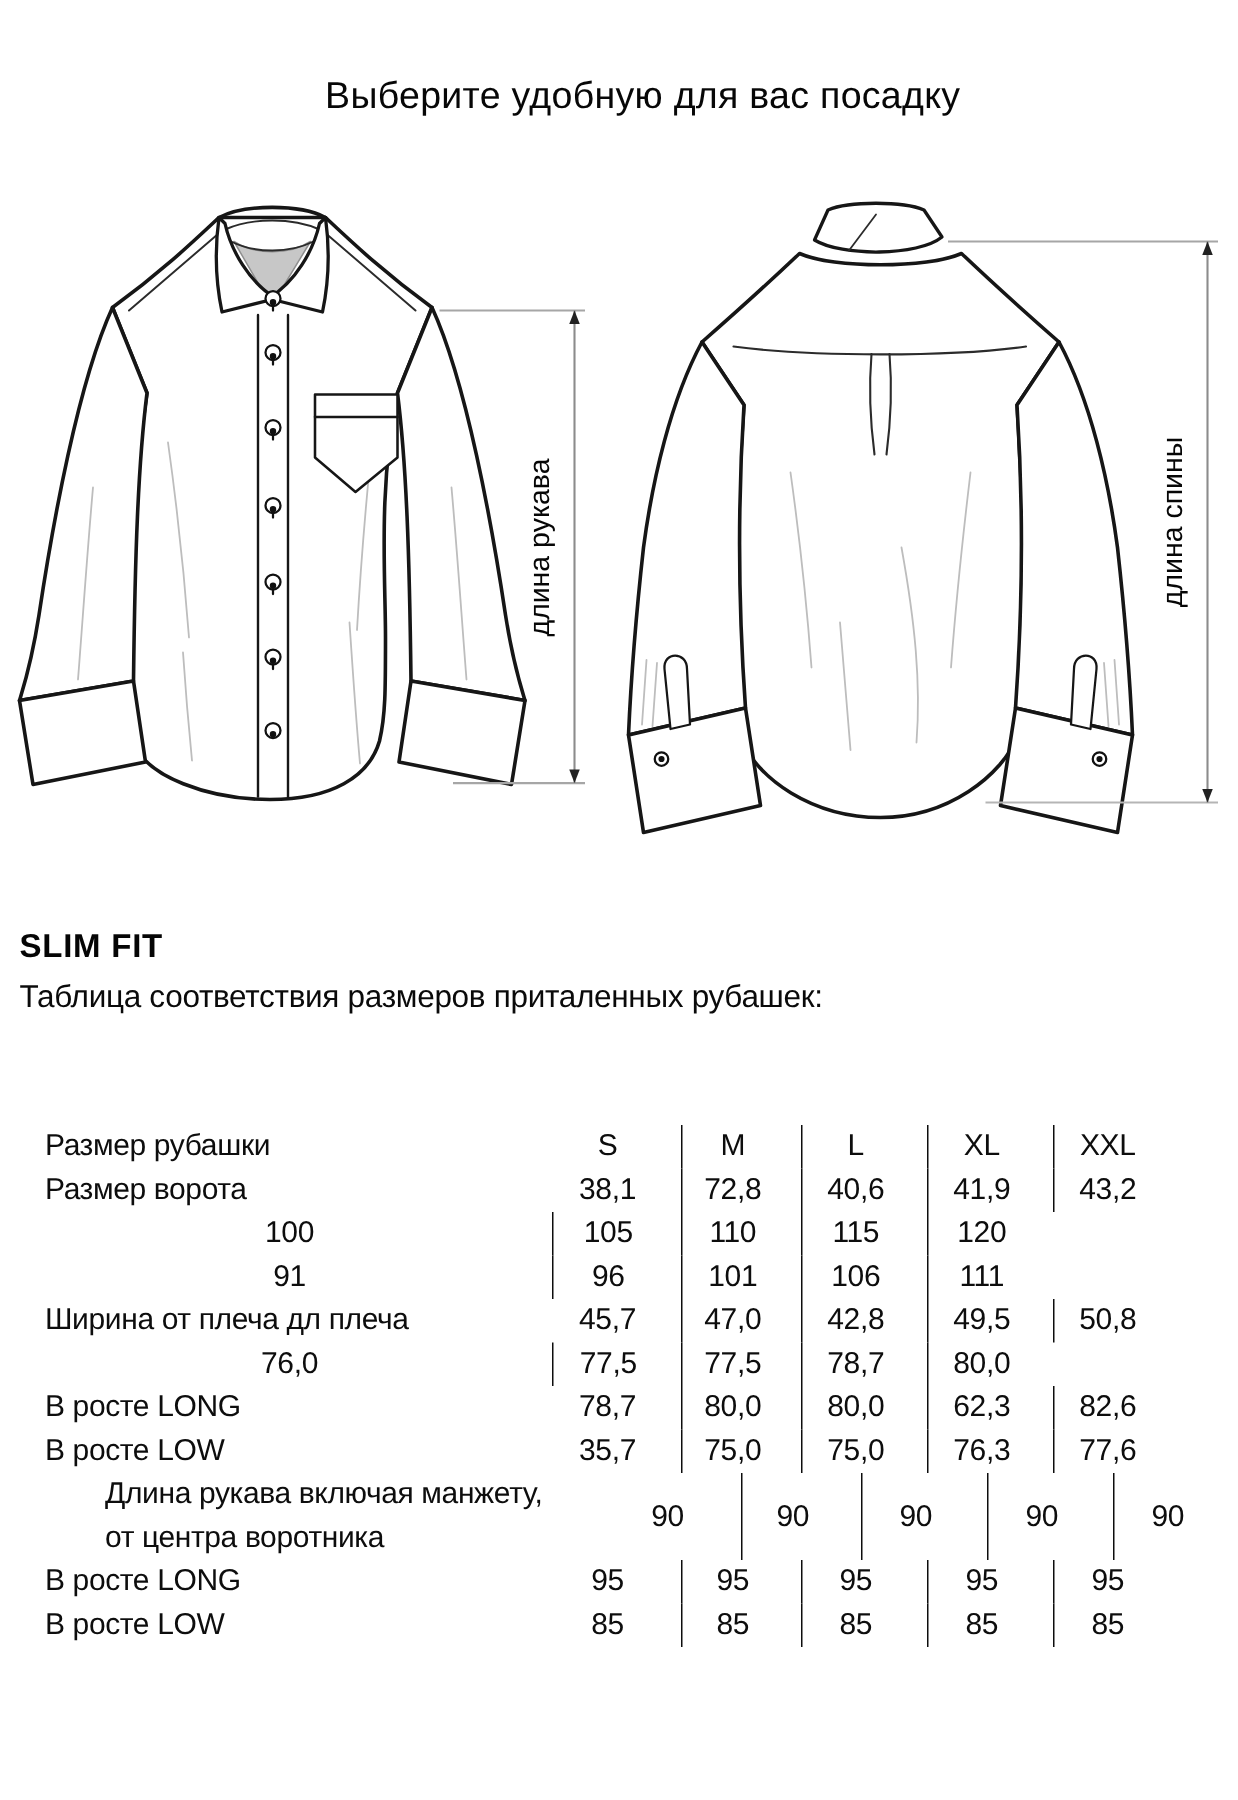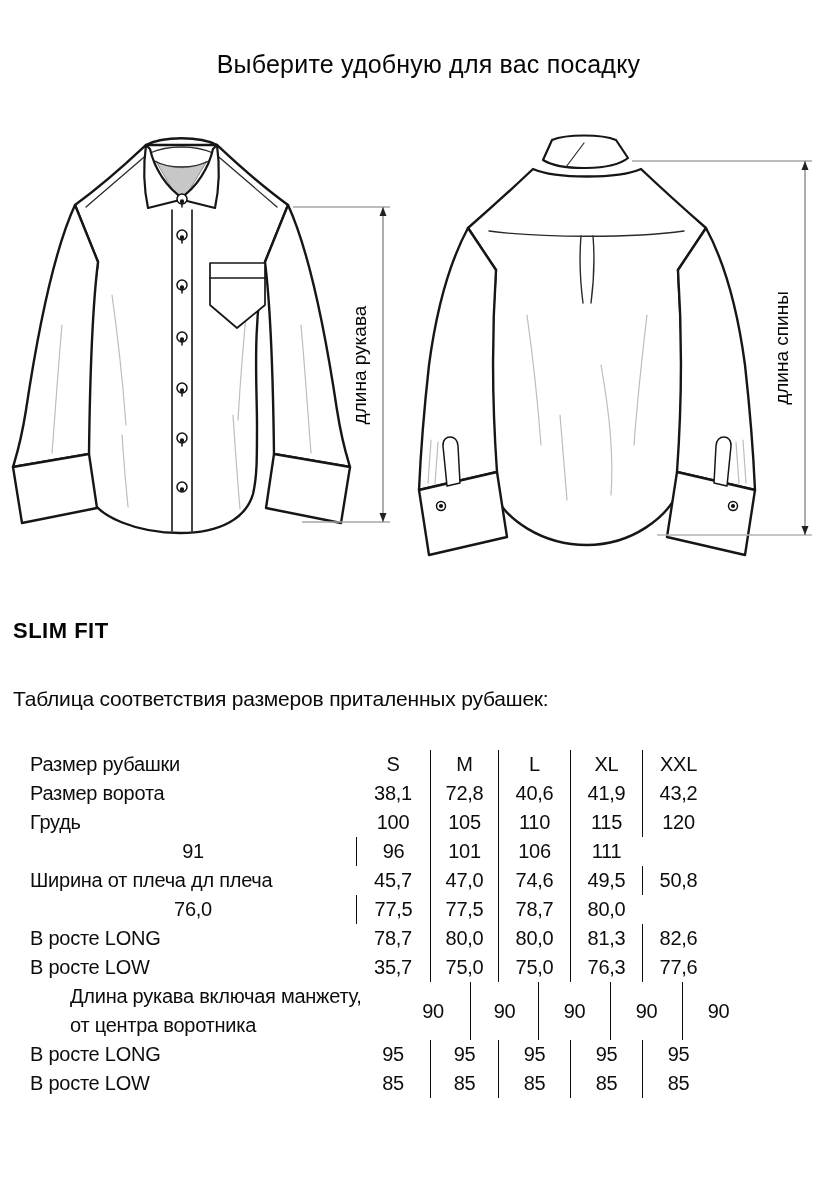--- a/index.html
+++ b/index.html
@@ -10,27 +10,27 @@
   .page-title{
     position:absolute;top:50px;left:0;width:825px;text-align:center;
     font-size:25px;letter-spacing:.2px;color:#070707;margin-left:16px;
   }
   .diagram-strip{position:absolute;top:115px;left:0;width:825px;height:445px;}
   .section-heading{
     position:absolute;top:618px;left:13px;font-size:22px;font-weight:bold;
     letter-spacing:.5px;color:#050505;text-align:right;
   }
   .section-subtitle{
-    position:absolute;top:653px;left:13px;font-size:21px;color:#0a0a0a;letter-spacing:-.2px;margin-top:34px;
+    position:absolute;top:653px;left:13px;font-size:21px;color:#0a0a0a;letter-spacing:-.2px;
   }
   .size-table{
     position:absolute;top:750px;left:30px;width:684px;
     font-size:20px;letter-spacing:-.25px;color:#0d0d0d;
   }
-  .trow{display:grid;grid-template-columns:326px 74px 68px 72px 72px 72px;height:29px;}
+  .trow{display:grid;grid-template-columns:326px 74px 68px 72px 72px 72px;height:29px;gap:12px;}
   .trow.tall{height:58px;margin-left:40px;}
   .tcell{display:flex;align-items:center;line-height:29px;}
   .tlabel{justify-content:flex-start;white-space:pre-line;}
   .tval{justify-content:center;text-align:center;}
   .tval.sep{border-left:1.5px solid #0d0d0d;}
   svg text{font-family:"Liberation Sans","DejaVu Sans",sans-serif;}
 </style>
 </head>
 <body>
 
@@ -217,55 +217,54 @@
     </div>
     <div class="trow">
       <div class="tcell tlabel">Размер ворота</div>
       <div class="tcell tval">38,1</div>
       <div class="tcell tval sep">72,8</div>
       <div class="tcell tval sep">40,6</div>
       <div class="tcell tval sep">41,9</div>
       <div class="tcell tval sep">43,2</div>
     </div>
     <div class="trow">
-      <div class="tcell tlabel">Грудь</div>
       <div class="tcell tval">100</div>
       <div class="tcell tval sep">105</div>
       <div class="tcell tval sep">110</div>
       <div class="tcell tval sep">115</div>
       <div class="tcell tval sep">120</div>
     </div>
     <div class="trow">
       <div class="tcell tval">91</div>
       <div class="tcell tval sep">96</div>
       <div class="tcell tval sep">101</div>
       <div class="tcell tval sep">106</div>
       <div class="tcell tval sep">111</div>
     </div>
     <div class="trow">
       <div class="tcell tlabel">Ширина от плеча дл плеча</div>
       <div class="tcell tval">45,7</div>
       <div class="tcell tval sep">47,0</div>
-      <div class="tcell tval sep">74,6</div>
+      <div class="tcell tval sep">42,8</div>
       <div class="tcell tval sep">49,5</div>
       <div class="tcell tval sep">50,8</div>
     </div>
     <div class="trow">
       <div class="tcell tval">76,0</div>
       <div class="tcell tval sep">77,5</div>
       <div class="tcell tval sep">77,5</div>
       <div class="tcell tval sep">78,7</div>
       <div class="tcell tval sep">80,0</div>
     </div>
     <div class="trow">
       <div class="tcell tlabel">В росте LONG</div>
       <div class="tcell tval">78,7</div>
       <div class="tcell tval sep">80,0</div>
       <div class="tcell tval sep">80,0</div>
-      <div class="tcell tval sep">81,3</div>
+      <div class="tcell tval sep">62,3</div>
       <div class="tcell tval sep">82,6</div>
     </div>
     <div class="trow">
       <div class="tcell tlabel">В росте LOW</div>
       <div class="tcell tval">35,7</div>
       <div class="tcell tval sep">75,0</div>
       <div class="tcell tval sep">75,0</div>
       <div class="tcell tval sep">76,3</div>
       <div class="tcell tval sep">77,6</div>
     </div>

